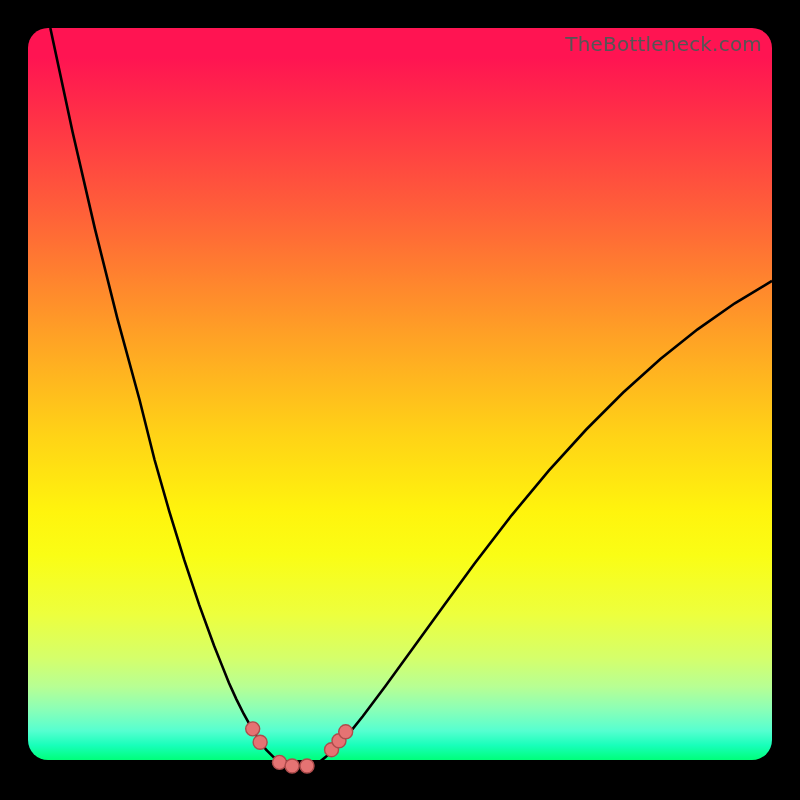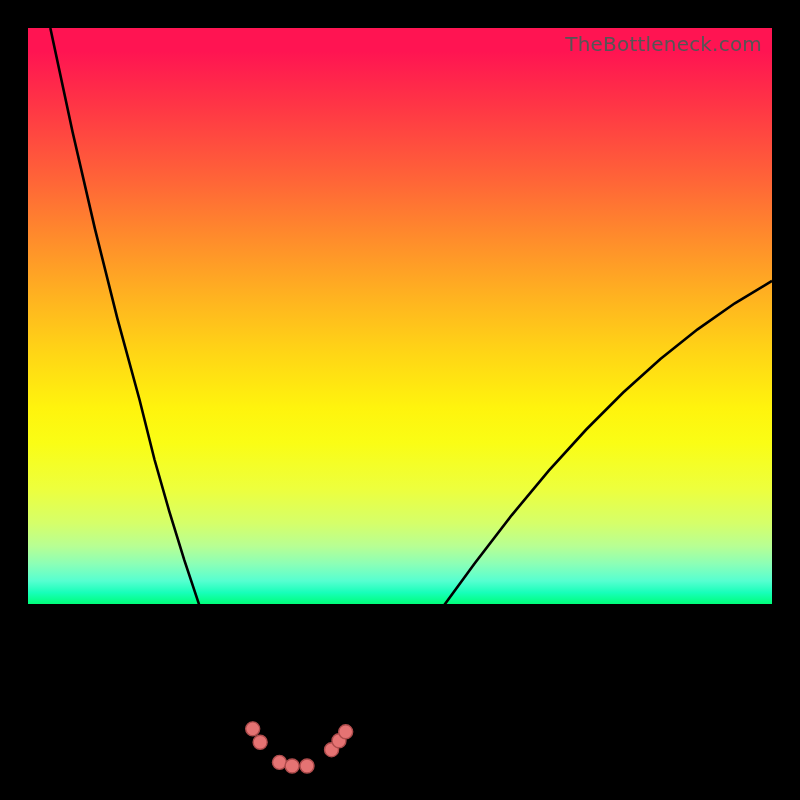--- a/index.html
+++ b/index.html
@@ -14,39 +14,40 @@
     position: relative;
     width: 800px;
     height: 800px;
     background: #000;
   }
   .plot {
     position: absolute;
     left: 28px;
     top: 28px;
     width: 744px;
-    height: 576px;
+    height: 732px;
     background: linear-gradient(to bottom,
       #ff1452 0%,
       #ff1452 4%,
       #ff3047 12%,
       #ff6338 26%,
       #ff8a2c 36%,
       #ffb021 46%,
       #ffd416 56%,
       #fff40d 66%,
       #fafd15 72%,
       #edff3d 80%,
       #d5ff6a 86%,
       #b7ff94 90%,
       #8cffb6 93%,
       #56ffd0 96%,
       #18ffba 98%,
       #00ff7a 100%
     );
+    border-radius: 20px;
   }
   .watermark {
     position: absolute;
     right: 10px;
     top: 4px;
     font: 20px "DejaVu Sans", Arial, sans-serif;
     color: #555;
     letter-spacing: 0.2px;
     user-select: none;
   }

